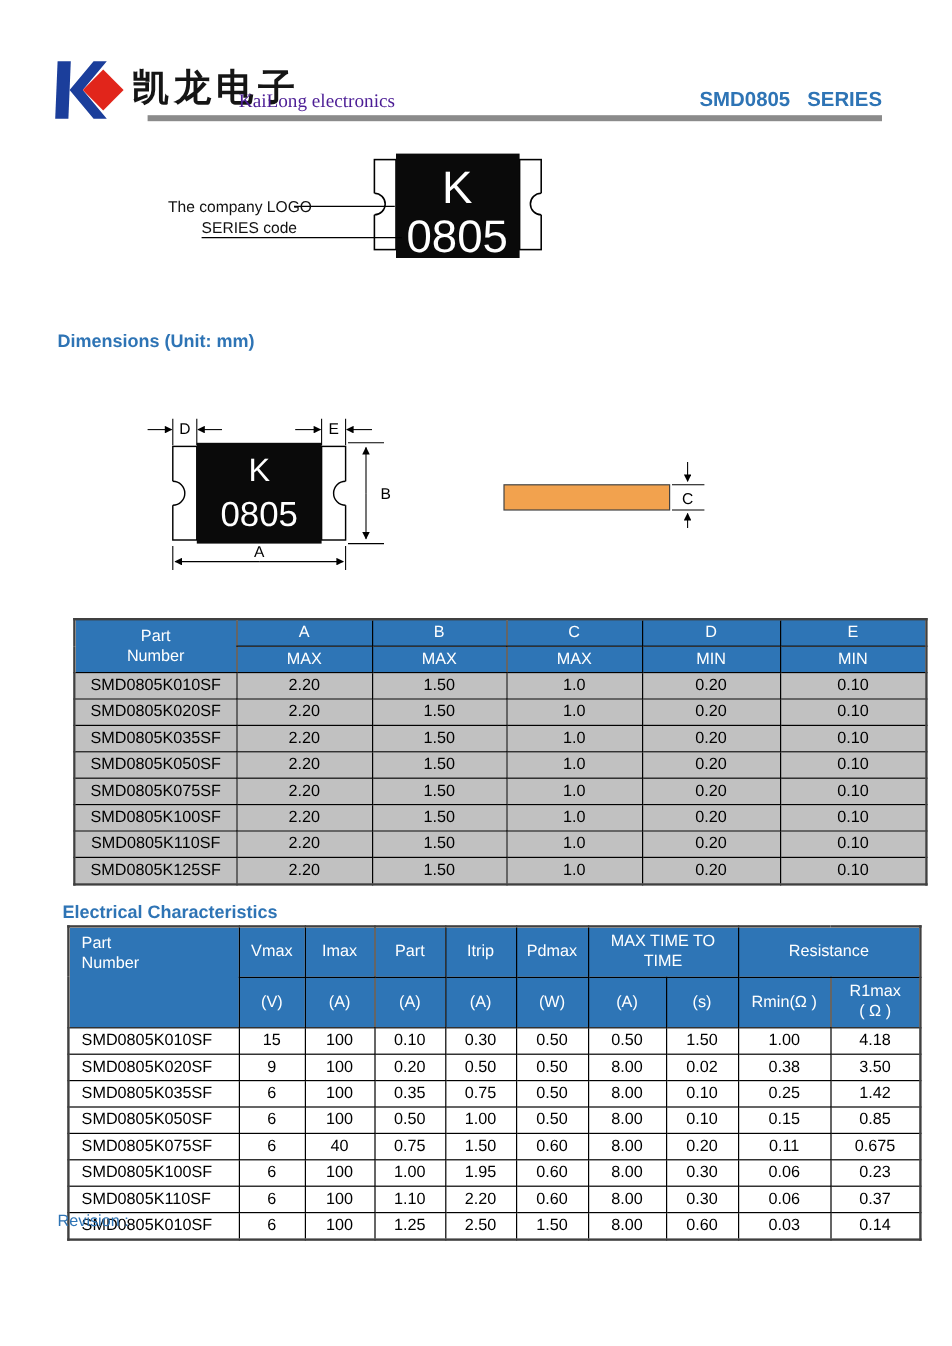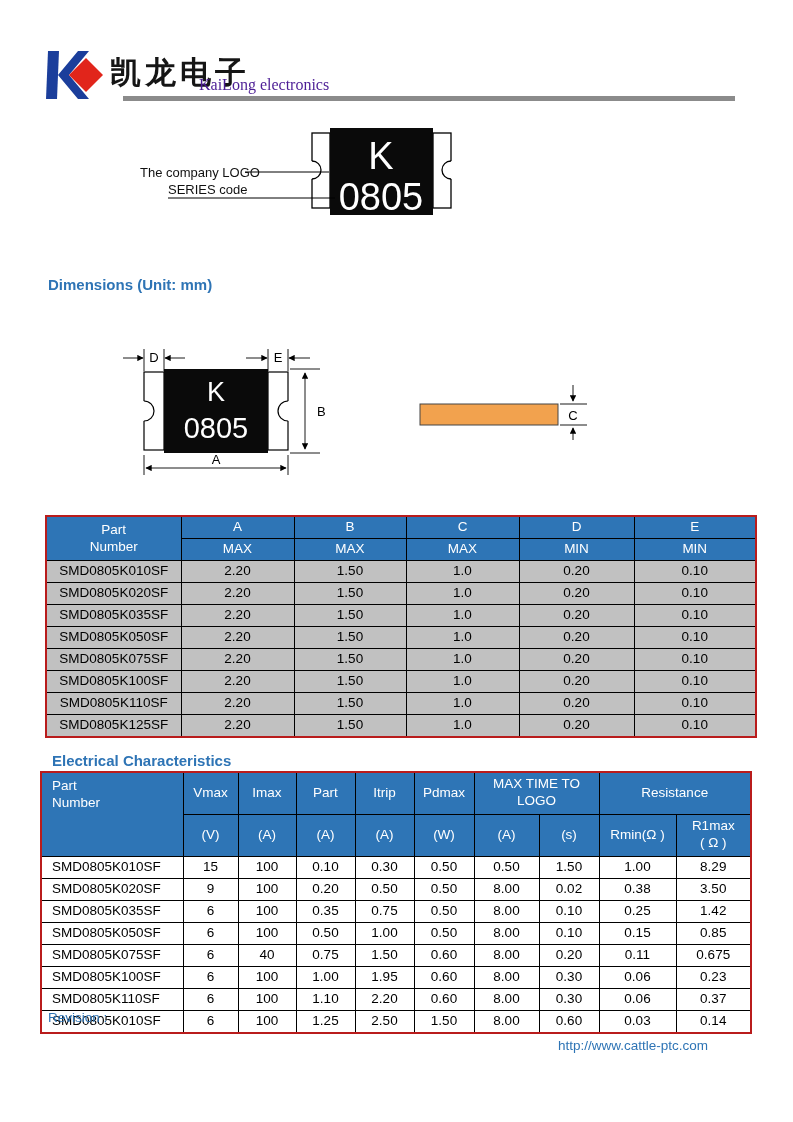--- a/index.html
+++ b/index.html
@@ -12,21 +12,21 @@
             font-family:"Liberation Serif",serif;}
   .brand-en{left:199px;top:76px;font-size:16px;color:#4c1d95;font-family:"Liberation Serif",serif;}
   .series-title{left:520px;top:73px;width:215px;text-align:right;font-size:17px;font-weight:700;
                 color:#2E74B5;white-space:pre;}
   .header-bar{left:123px;top:96px;width:612px;height:5px;background:#8B8B8B;}
 
   
   .section-title{font-size:15px;font-weight:700;color:#2E74B5;}
 
   
-  table.dt{border-collapse:collapse;table-layout:fixed;width:710px;border:2px solid #b91c1c;}
+  table.dt{border-collapse:collapse;table-layout:fixed;width:710px;border:2px solid #404040;margin-left:16px;}
   table.dt th,table.dt td{border:1px solid #000;font-size:13.5px;font-weight:400;
         text-align:center;padding:0;overflow:hidden;line-height:1.25;}
   table.dt th{background:#2E75B6;color:#fff;}
   .t1 td{background:#C1C1C1;height:21px;}
   .t1 th{height:21px;}
   .t2 td{background:#fff;height:21px;}
   .t2 .r1{height:42px;}
   .t2 .r2{height:42px;}
   .t2 .part-h{text-align:left;vertical-align:top;padding:5px 0 0 10px;}
   .t2 td.part-c{text-align:left;padding-left:10px;}
@@ -42,20 +42,21 @@
 
 <div class="page">
 
   <svg class="abs" style="left:44px;top:48px;" width="64" height="54" viewBox="0 0 64 54">
     <polygon points="4,3 15,3 13,51 2,51" fill="#1B3E9B"></polygon>
     <path d="M34,3 L45,3 L25,27 L45,51 L34,51 L14,27 Z" fill="#1B3E9B"></path>
     <polygon points="42,10 59,27 42,44 25,27" fill="#E1251B"></polygon>
   </svg>
   <div class="abs brand-cn">凯龙电子</div>
   <div class="abs brand-en">KaiLong electronics</div>
+  <div class="abs series-title">SMD0805   SERIES</div>
   <div class="abs header-bar"></div>
 
   <svg class="abs" style="left:135px;top:122px;" width="335" height="110" viewBox="0 0 335 110">
 
     <rect x="177" y="11" width="18" height="75" fill="#fff" stroke="#000" stroke-width="1.3"></rect>
     <rect x="298" y="11" width="18" height="75" fill="#fff" stroke="#000" stroke-width="1.3"></rect>
 
     <rect x="195" y="6" width="103" height="87" fill="#0A0A0A"></rect>
 
     <circle cx="177" cy="48" r="9" fill="#fff"></circle>
@@ -254,21 +255,21 @@
             <div>Part</div>
             <div>Number</div>
           </th>
           <th>Vmax</th>
           <th>Imax</th>
           <th>Part</th>
           <th>Itrip</th>
           <th>Pdmax</th>
           <th colspan="2">
             <div>MAX TIME TO</div>
-            <div>LOGO</div>
+            <div>TIME</div>
           </th>
           <th colspan="2">Resistance</th>
         </tr>
         <tr class="r2">
           <th>(V)</th>
           <th>(A)</th>
           <th>(A)</th>
           <th>(A)</th>
           <th>(W)</th>
           <th>(A)</th>
@@ -284,21 +285,21 @@
         <tr>
           <td class="part-c">SMD0805K010SF</td>
           <td>15</td>
           <td>100</td>
           <td>0.10</td>
           <td>0.30</td>
           <td>0.50</td>
           <td>0.50</td>
           <td>1.50</td>
           <td>1.00</td>
-          <td>8.29</td>
+          <td>4.18</td>
         </tr>
         <tr>
           <td class="part-c">SMD0805K020SF</td>
           <td>9</td>
           <td>100</td>
           <td>0.20</td>
           <td>0.50</td>
           <td>0.50</td>
           <td>8.00</td>
           <td>0.02</td>
@@ -375,15 +376,14 @@
           <td>8.00</td>
           <td>0.60</td>
           <td>0.03</td>
           <td>0.14</td>
         </tr>
       </tbody>
     </table>
   </div>
 
   <div class="abs footer-rev">Revision :</div>
-  <a class="abs footer-url" href="#">http://www.cattle-ptc.com</a>
 
 </div>
 
 </body></html>

